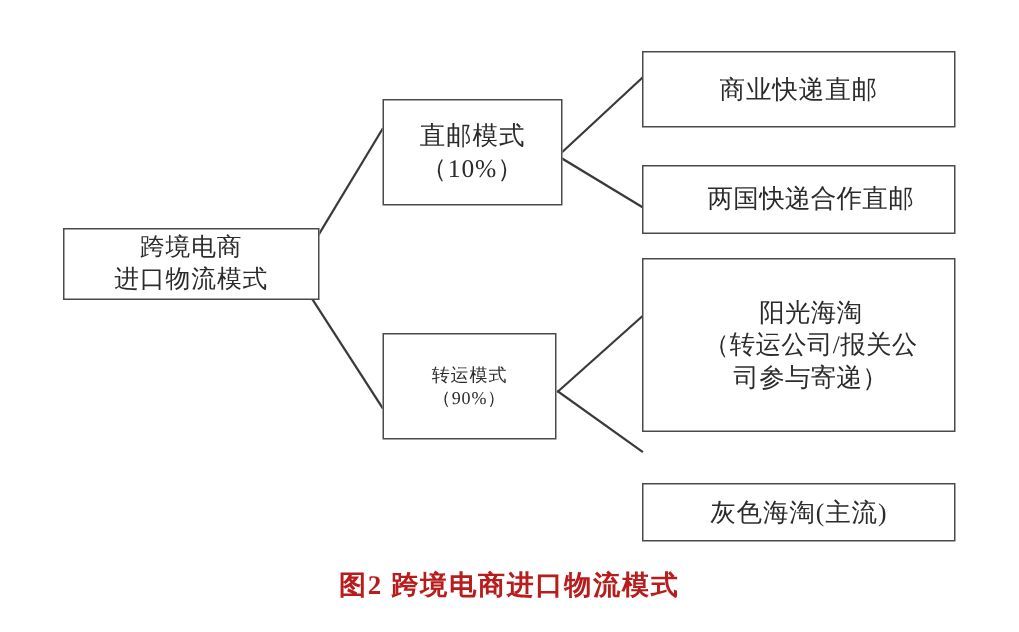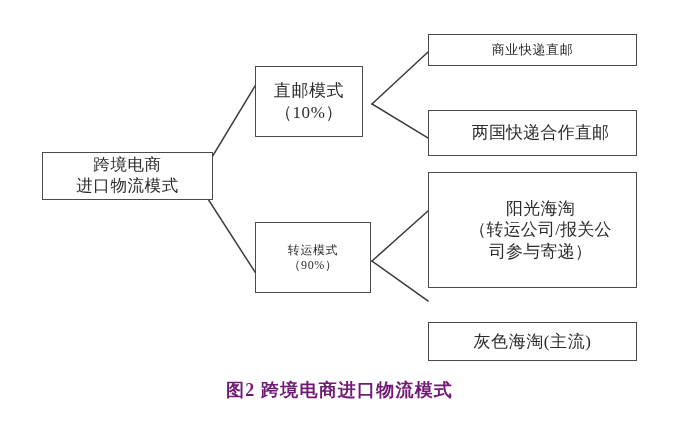--- a/index.html
+++ b/index.html
@@ -55,21 +55,21 @@
   }
   #figure-caption {
     position: absolute;
     left: 0;
     width: 679px;
     text-align: center;
     font-family: "Liberation Serif", "DejaVu Serif", serif;
     font-weight: bold;
     font-size: 18px;
     letter-spacing: 1.2px;
-    color: #701a75;
+    color: #b91c1c;
   }
 </style>
 </head>
 <body>
 
 <div id="figure-root">
 
   <svg id="diagram-svg" viewBox="0 0 679 421" xmlns="http://www.w3.org/2000/svg">
     <g id="connector-group" stroke="#3a3a3a" stroke-width="1.5" stroke-linecap="square" fill="none">
         <line x1="197" y1="182" x2="255" y2="86"></line>
@@ -79,31 +79,31 @@
         <line x1="372" y1="261" x2="428" y2="211"></line>
         <line x1="372" y1="261" x2="428" y2="301"></line>
       </g>
   </svg>
 
   <div class="node-box" id="node-root" style="left: 42px; top: 152px; width: 171px; height: 48px; font-size: 16.5px;">
     <span class="node-label">跨境电商
 进口物流模式</span>
   </div>
 
-  <div class="node-box" id="node-direct-mail" style="left: 255px; top: 66px; width: 108px; height: 71px; font-size: 17px;">
+  <div class="node-box" id="node-direct-mail" style="left: 255px; top: 66px; width: 120px; height: 71px; font-size: 17px;">
     <span class="node-label">直邮模式
 （10%）</span>
   </div>
 
   <div class="node-box" id="node-transfer" style="left: 255px; top: 222px; width: 116px; height: 71px; font-size: 12px;">
     <span class="node-label">转运模式
 （90%）</span>
   </div>
 
-  <div class="node-box" id="node-commercial-express-direct" style="left: 428px; top: 34px; width: 209px; height: 32px; font-size: 13px;">
+  <div class="node-box" id="node-commercial-express-direct" style="left: 428px; top: 34px; width: 209px; height: 51px; font-size: 17px;">
     <span class="node-label">商业快递直邮</span>
   </div>
 
   <div class="node-box tight" id="node-bilateral-express-direct" style="left: 428px; top: 110px; width: 209px; height: 46px; font-size: 17px;">
     <span class="node-label">两国快递合作直邮</span>
   </div>
 
   <div class="node-box tight" id="node-sunshine-haitao" style="left: 428px; top: 172px; width: 209px; height: 116px; font-size: 17px;">
     <span class="node-label">阳光海淘
 （转运公司/报关公

